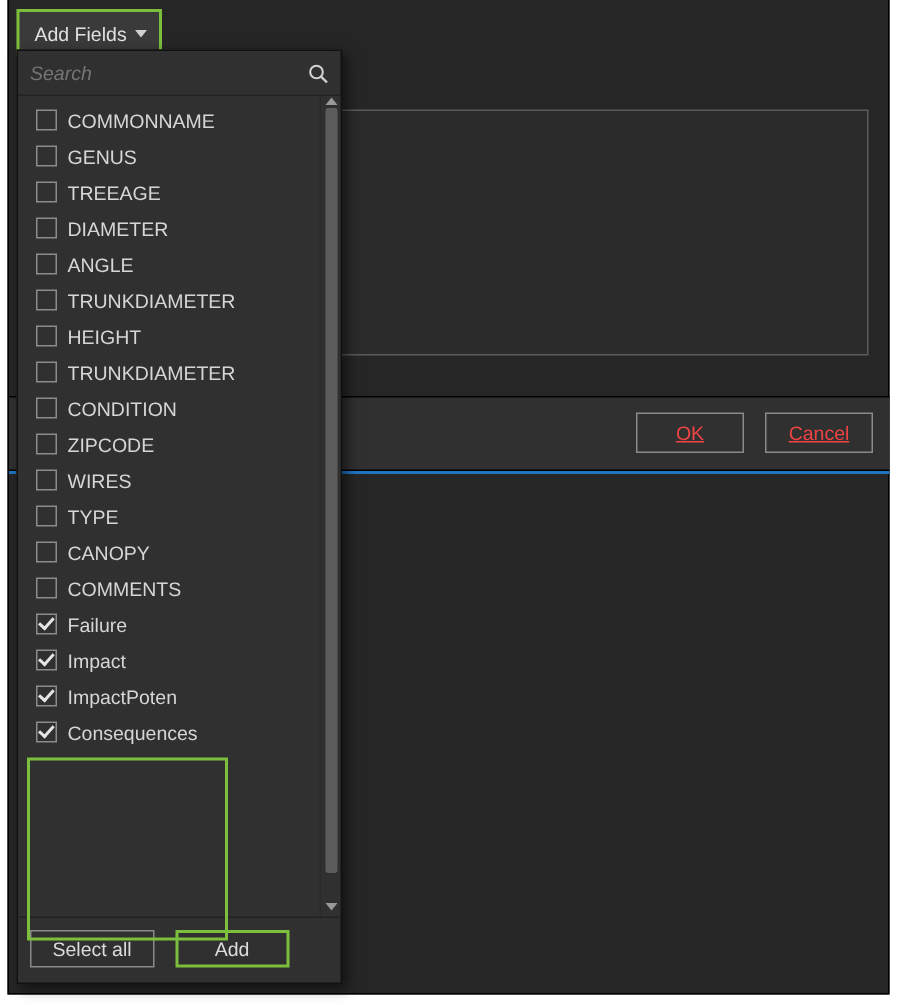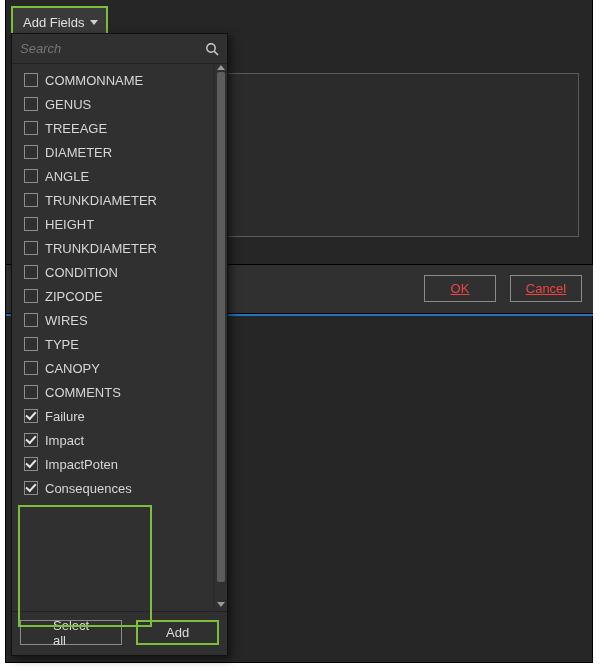--- a/index.html
+++ b/index.html
@@ -209,21 +209,21 @@
   }
   .foot-btn {
     height: 25px;
     background: #303030;
     border: 1px solid #8a8a8a;
     color: #dcdcdc;
     font-size: 13px;
     display: flex;
     align-items: center;
     justify-content: center;
-    padding: 0 32px;
+    padding: 0 14px;
     cursor: pointer;
   }
   .foot-btn.add {
     border: 2px solid #7bbf3d;
     min-width: 76px;
   }
 </style>
 </head>
 <body>
 

